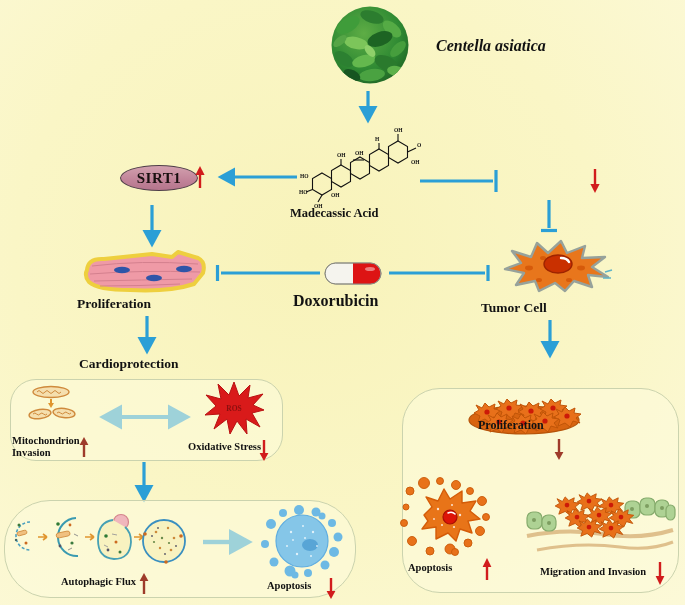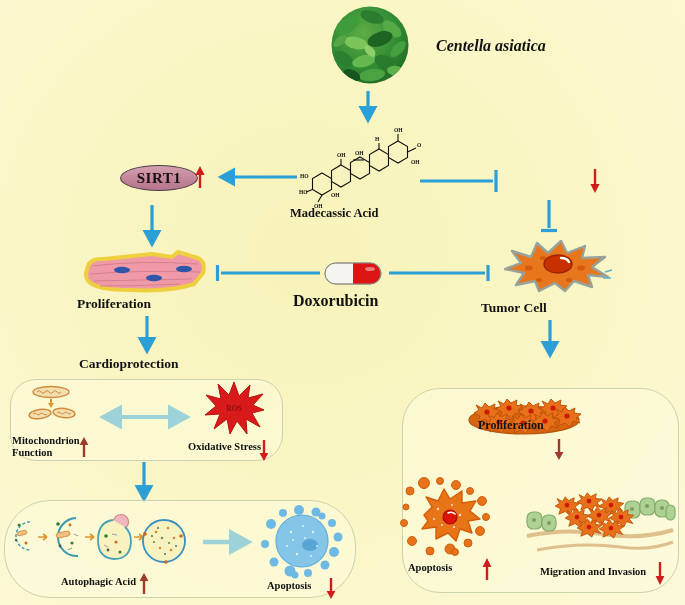--- a/index.html
+++ b/index.html
@@ -179,21 +179,21 @@
       <path d="M26 24 L23 19 L29 19 Z" fill="#e0952f"></path>
   </svg>
 
   <svg class="abs" width="60" height="54" style="left:204px;top:381px">
     <polygon points="30,1 35,15 46,4 44,17 59,13 49,24 60,29 48,32 56,46 42,38 43,53 33,40 26,53 23,38 10,48 16,33 1,34 12,25 2,14 17,18 14,3 25,14" fill="#d91a1a" stroke="#b81212" stroke-width="1"></polygon>
     <text x="30" y="30" text-anchor="middle" font-size="7.5" font-weight="bold" fill="#8b0f0f" font-family="Liberation Serif,serif">ROS</text>
   </svg>
 
   <div class="lbl" style="left:12px;top:435px;width:80px;font-size:10.5px">
     <div>Mitochondrion</div>
-    <div>Function</div>
+    <div>Invasion</div>
   </div>
   <svg class="abs" width="14" height="24" style="left:77px;top:435px">
     <path d="M7 22 L7 8" stroke="#9e3b2a" stroke-width="2.4"></path>
       <path d="M7 2 L2.6 10 L11.4 10 Z" fill="#9e3b2a"></path>
   </svg>
   <div class="lbl" style="left:188px;top:441px;width:92px;font-size:10.5px">Oxidative Stress</div>
   <svg class="abs" width="14" height="25" style="left:257px;top:438px">
     <path d="M7 2 L7 16" stroke="#d11c1c" stroke-width="2.4"></path>
       <path d="M7 23 L2.6 15 L11.4 15 Z" fill="#d11c1c"></path>
   </svg>
@@ -280,21 +280,21 @@
         <circle cx="54" cy="28" r="1.2"></circle>
       <circle cx="28" cy="42" r="1"></circle>
         <circle cx="38" cy="50" r="1.2"></circle>
         <circle cx="52" cy="52" r="1"></circle>
       <circle cx="46" cy="34" r="1"></circle>
         <circle cx="34" cy="36" r="0.9"></circle>
         <circle cx="58" cy="42" r="0.9"></circle>
     </g>
   </svg>
 
-  <div class="lbl" style="left:61px;top:576px;width:100px;font-size:10.5px">Autophagic Acid</div>
+  <div class="lbl" style="left:61px;top:576px;width:100px;font-size:10.5px">Autophagic Flux</div>
   <svg class="abs" width="14" height="25" style="left:137px;top:571px">
     <path d="M7 23 L7 8" stroke="#9e3b2a" stroke-width="2.4"></path>
       <path d="M7 2 L2.6 10 L11.4 10 Z" fill="#9e3b2a"></path>
   </svg>
   <div class="lbl" style="left:267px;top:580px;width:80px;font-size:10.5px">Apoptosis</div>
   <svg class="abs" width="14" height="25" style="left:324px;top:576px">
     <path d="M7 2 L7 16" stroke="#d11c1c" stroke-width="2.4"></path>
       <path d="M7 23 L2.6 15 L11.4 15 Z" fill="#d11c1c"></path>
   </svg>
 

